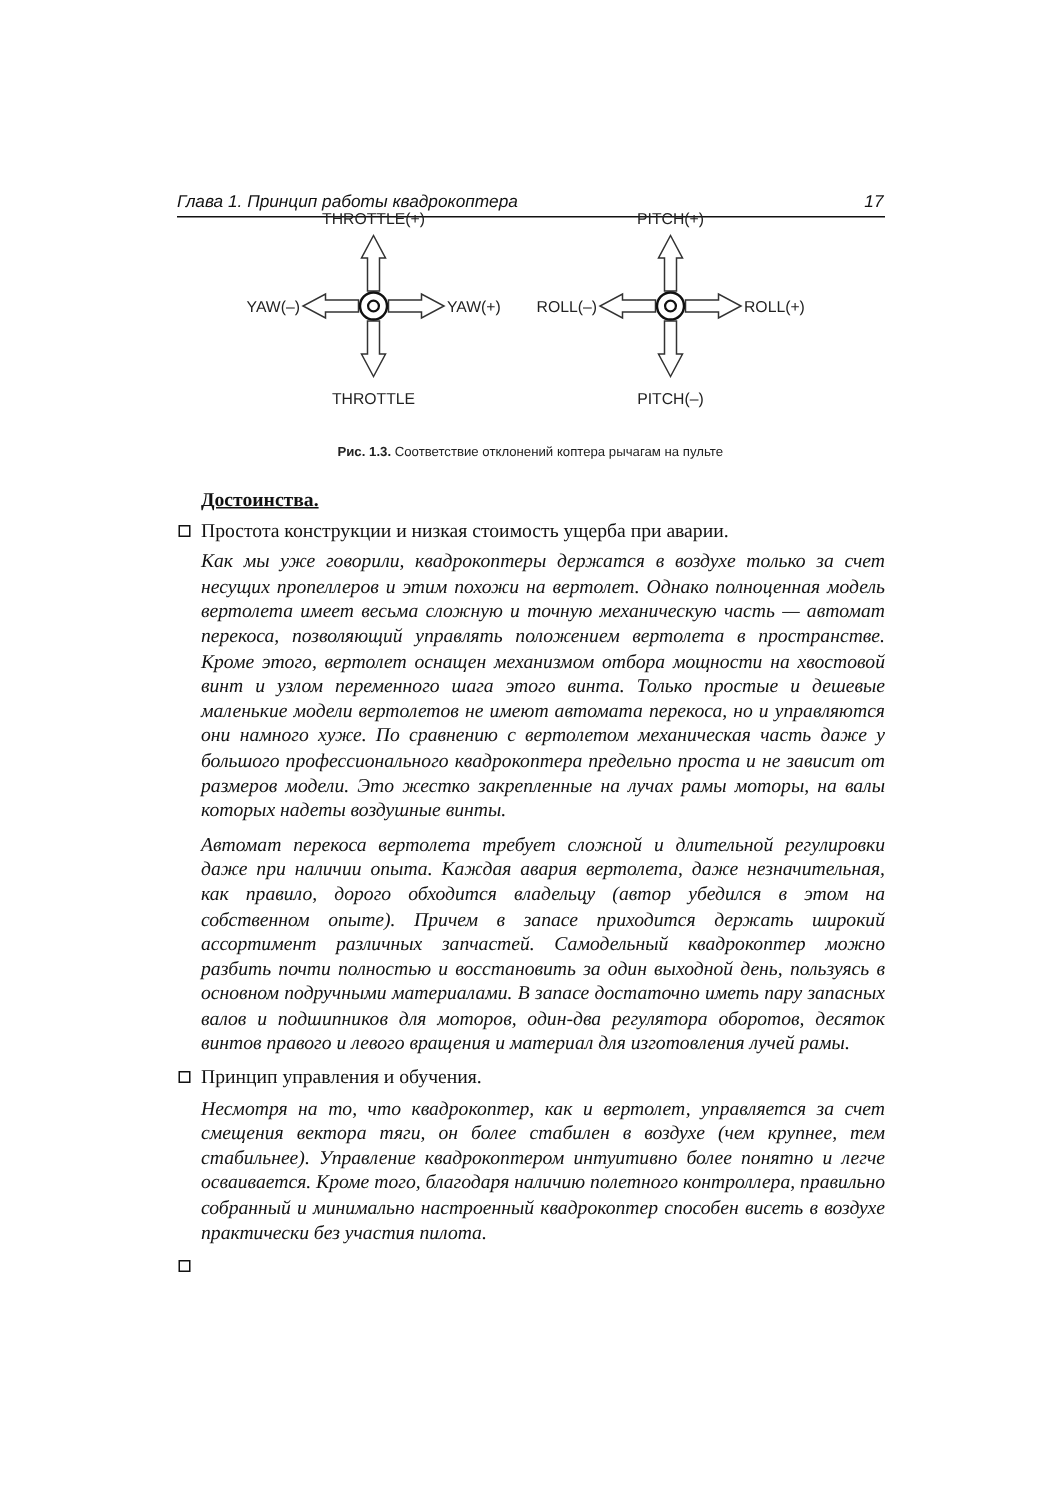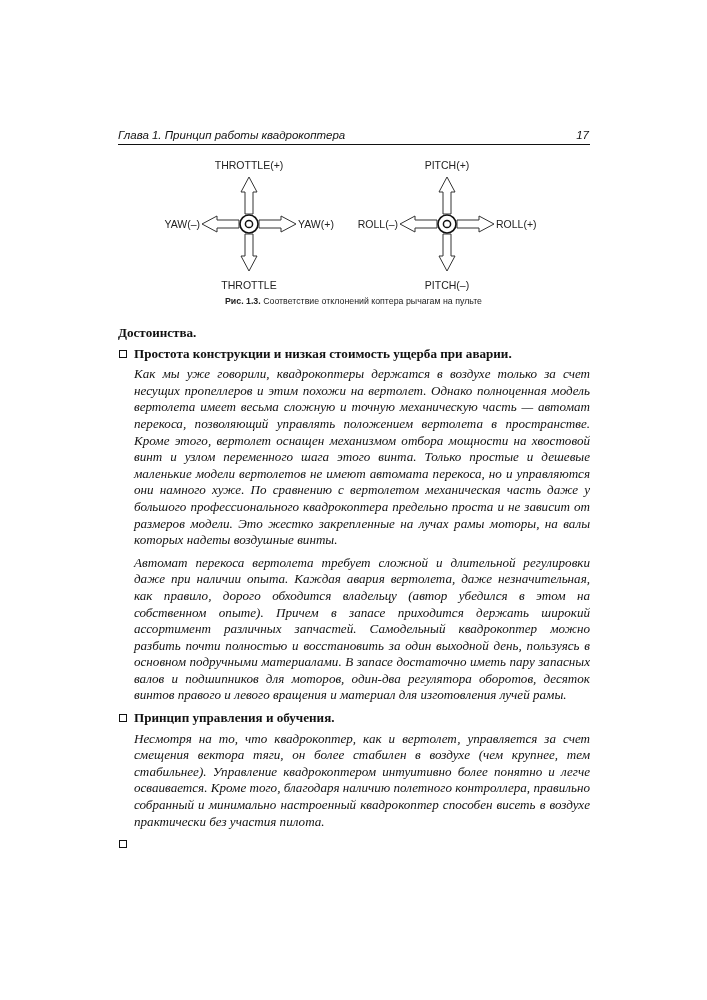--- a/index.html
+++ b/index.html
@@ -5,34 +5,34 @@
     html, body { margin: 0; padding: 0; background: #ffffff; }
     body { width: 707px; height: 1000px; position: relative; overflow: hidden; color: #111; }
     .page { position: absolute; left: 0; top: 0; width: 564px; height: 1000px; background: #fff; }
     .running-head {
       position: absolute; left: 118px; top: 128px; width: 472px; height: 16px;
       border-bottom: 1.6px solid #111;
       font-family: "Liberation Sans", sans-serif; font-style: italic; font-size: 11.5px;
     }
     .running-head .title { position: absolute; left: 0; top: 1px; }
     .running-head .pageno { position: absolute; right: 1px; top: 1px; }
-    .figure { position: absolute; left: 0; top: 152px; width: 707px; height: 145px; text-decoration: underline; }
+    .figure { position: absolute; left: 0; top: 132px; width: 707px; height: 145px; text-decoration: underline; }
     .figure svg { position: absolute; left: 0; top: 0; }
     .fig-label { font-family: "Liberation Sans", sans-serif; font-size: 10.5px; fill: #222; }
     .caption {
       position: absolute; left: 0; top: 296px; width: 707px; text-align: center;
       font-family: "Liberation Sans", sans-serif; font-size: 8.8px; color: #222;
     }
     .caption b { font-weight: bold; }
     .body {
       position: absolute; left: 118px; top: 325px; width: 472px;
       font-family: "Liberation Serif", serif; font-size: 13.1px; line-height: 16.6px; color: #111;
     }
-    .section-head { font-weight: bold; margin: 0 0 4px 0; }
-    .item-head { font-weight: bold; position: relative; padding-left: 16px; margin: 0 0 4px 0; }
+    .section-head { font-weight: bold; margin: 0 0 4px 16px; text-decoration: underline; }
+    .item-head { font-weight: normal; position: relative; padding-left: 16px; margin: 0 0 4px 0; }
     .item-head .bullet {
       position: absolute; left: 1px; top: 4px; width: 8px; height: 8px;
       border: 1.2px solid #111; box-sizing: border-box;
     }
     .para { margin: 0 0 4px 16px; text-align: justify; hyphens: manual; font-style: italic; }
     .para.gap { margin-bottom: 6px; }
   </style>
 </head>
 <body>
 

